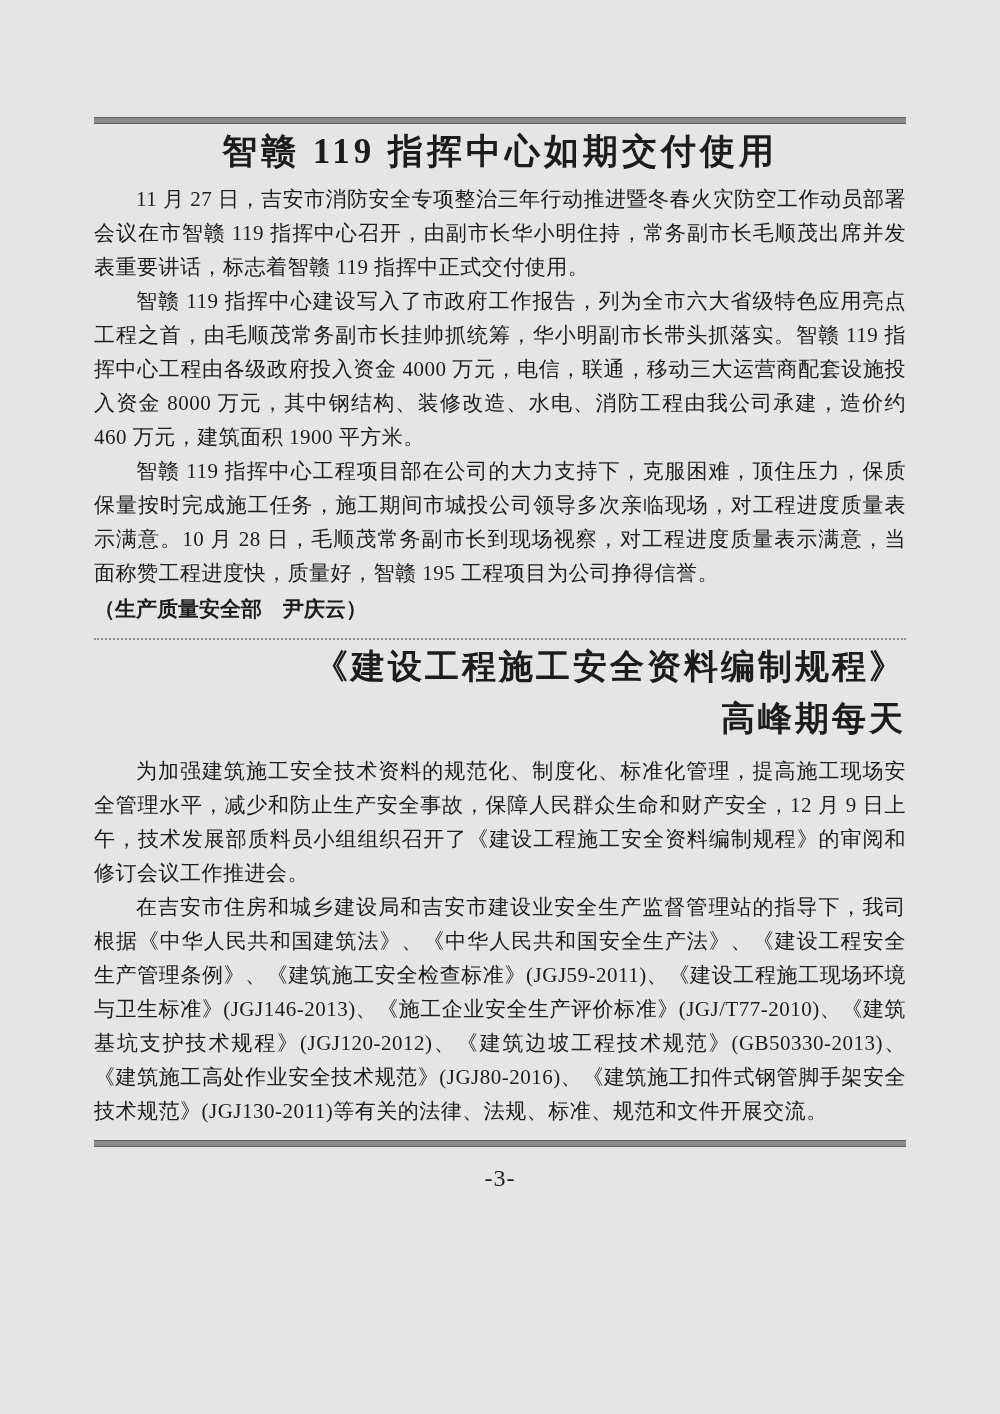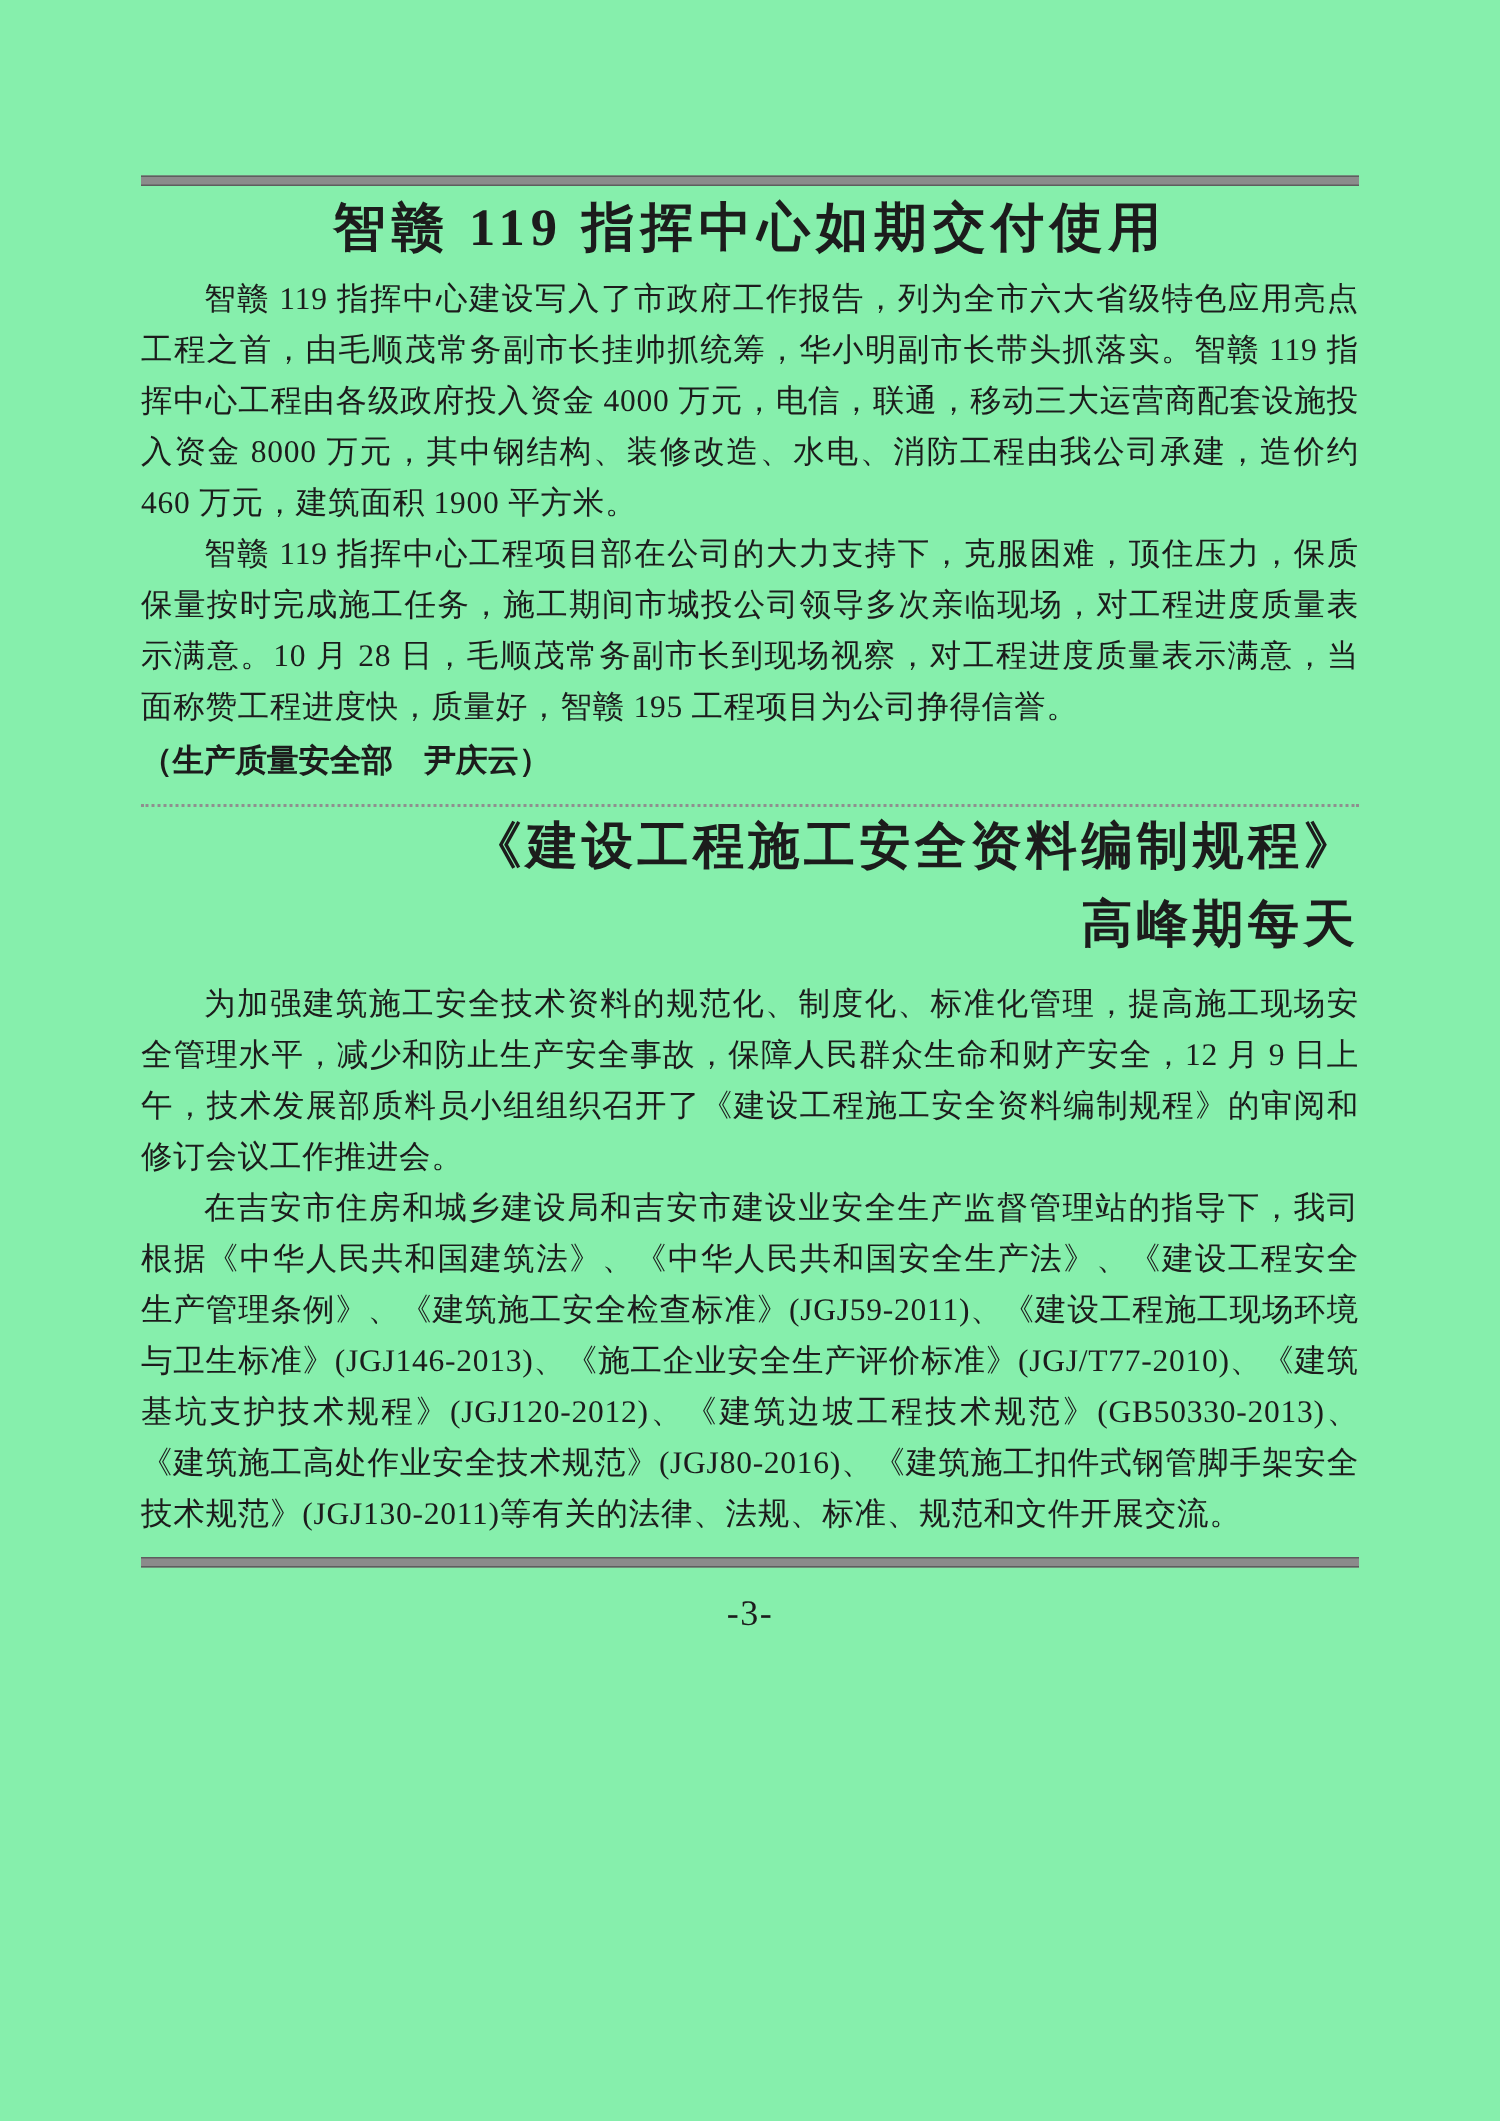--- a/index.html
+++ b/index.html
@@ -5,21 +5,21 @@
   html, body {
     margin: 0;
     padding: 0;
     background: #ffffff;
   }
   .page {
     position: relative;
     width: 1000px;
     height: 1414px;
     margin: 0 auto;
-    background: #86efac;
+    background: #e5e5e5;
     color: #1c1c1c;
     font-family: "Liberation Serif", "DejaVu Serif", serif;
     overflow: hidden;
   }
   .content {
     width: 812px;
     margin: 0 auto;
   }
   .rule-thick {
     width: 812px;
@@ -83,20 +83,21 @@
 </head>
 <body>
 
 <div class="page">
 
   <div class="rule-thick rule-top"></div>
 
   <div class="content">
     <h1 class="article-title">智赣 119 指挥中心如期交付使用</h1>
 
+    <p class="body-para">11 月 27 日，吉安市消防安全专项整治三年行动推进暨冬春火灾防空工作动员部署会议在市智赣 119 指挥中心召开，由副市长华小明住持，常务副市长毛顺茂出席并发表重要讲话，标志着智赣 119 指挥中正式交付使用。</p>
 
     <p class="body-para">智赣 119 指挥中心建设写入了市政府工作报告，列为全市六大省级特色应用亮点工程之首，由毛顺茂常务副市长挂帅抓统筹，华小明副市长带头抓落实。智赣 119 指挥中心工程由各级政府投入资金 4000 万元，电信，联通，移动三大运营商配套设施投入资金 8000 万元，其中钢结构、装修改造、水电、消防工程由我公司承建，造价约 460 万元，建筑面积 1900 平方米。</p>
 
 
     <p class="body-para">智赣 119 指挥中心工程项目部在公司的大力支持下，克服困难，顶住压力，保质保量按时完成施工任务，施工期间市城投公司领导多次亲临现场，对工程进度质量表示满意。10 月 28 日，毛顺茂常务副市长到现场视察，对工程进度质量表示满意，当面称赞工程进度快，质量好，智赣 195 工程项目为公司挣得信誉。</p>
 
     <p class="byline">（生产质量安全部　尹庆云）</p>
   </div>
 
   <div class="divider"></div>

